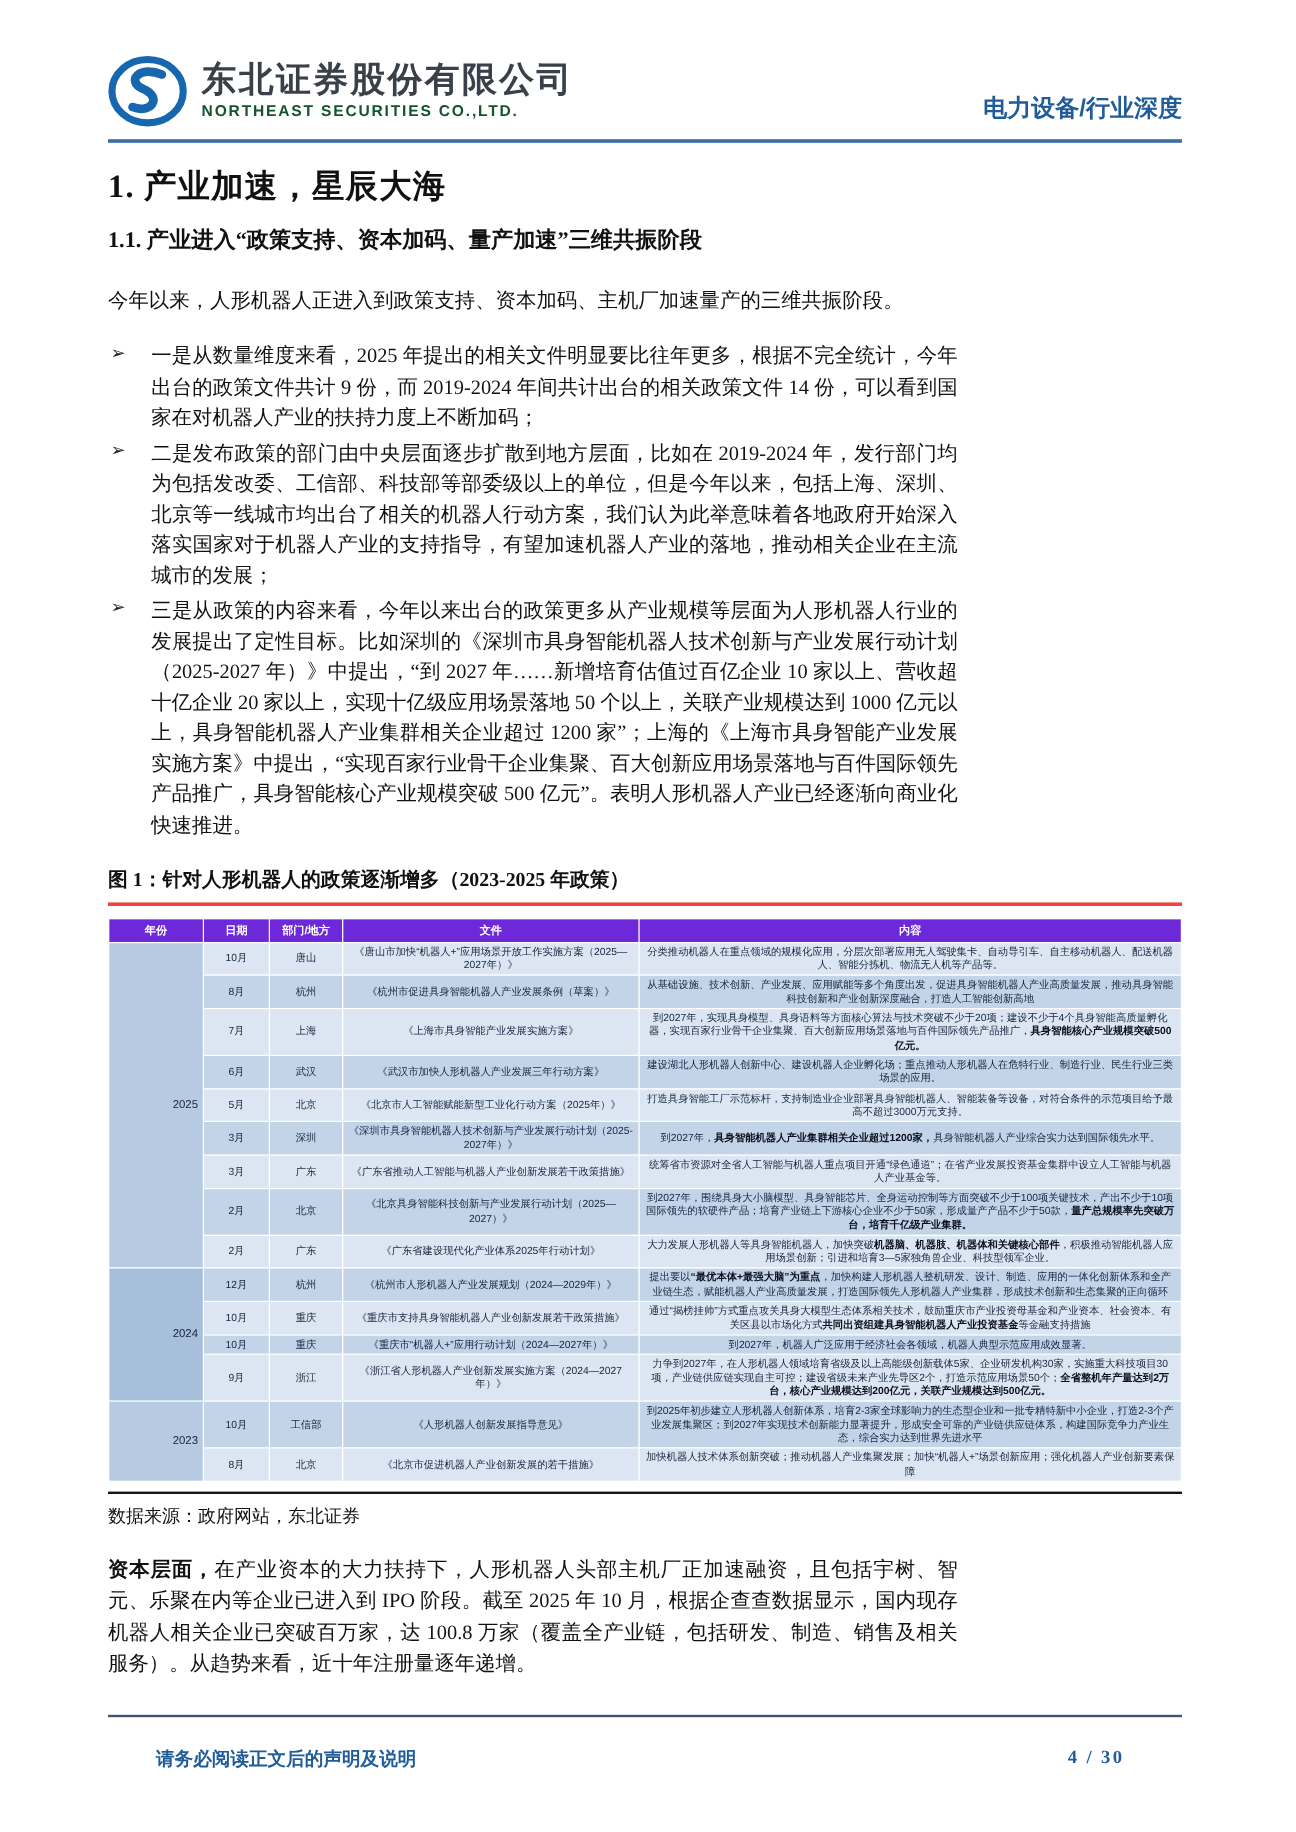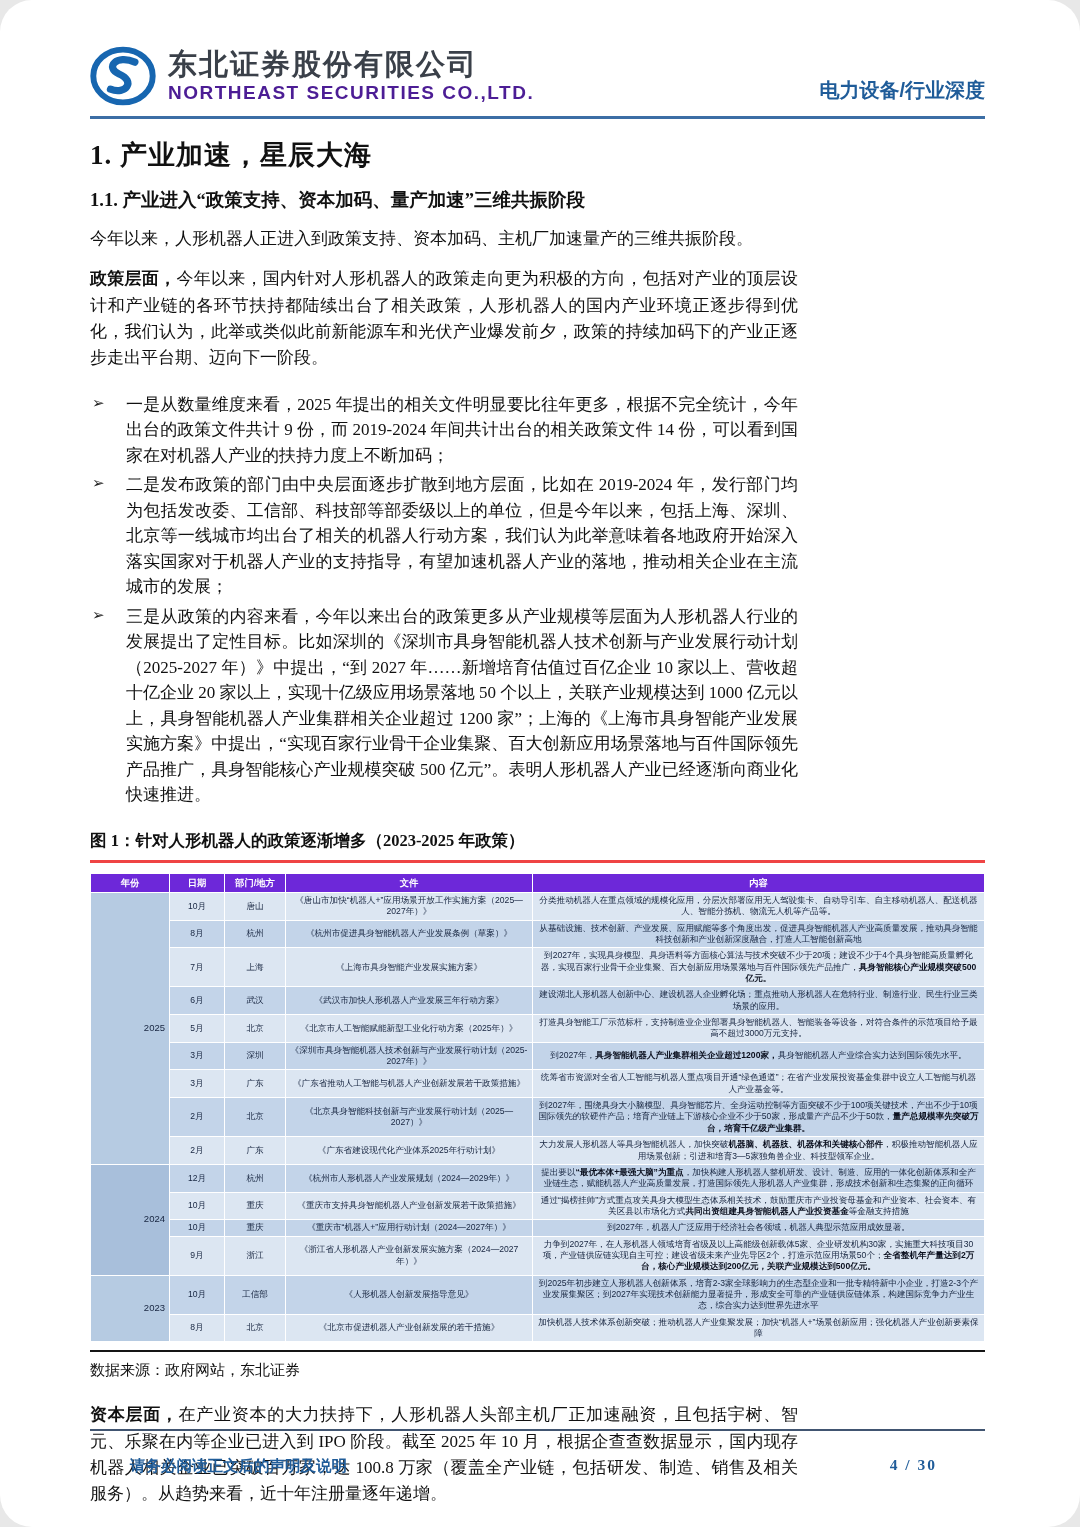--- a/index.html
+++ b/index.html
@@ -1,39 +1,39 @@
 <!DOCTYPE html>
 <html lang="zh"><head>
 <meta charset="utf-8">
 <style>
   html,body{margin:0;padding:0;background:#e8e8e8;}
   .page{position:relative;width:1080px;height:1527px;background:#ffffff;margin:0 auto;overflow:hidden;
-        font-family:"Liberation Serif","DejaVu Serif",serif;color:#111;border-radius:32px;}
+        font-family:"Liberation Serif","DejaVu Serif",serif;color:#111;}
   .content{position:absolute;left:90px;top:0;width:895px;}
 
   
   .hdr{display:flex;justify-content:space-between;align-items:flex-end;
        padding-top:46px;border-bottom:3px solid #3c6ea5;padding-bottom:10px;}
   .brand{display:flex;align-items:center;gap:12px;}
   .logo-svg{width:66px;height:60px;display:block;}
   .brand-txt{display:flex;flex-direction:column;line-height:1.05;}
   .brand-cn{font-family:"Liberation Sans","DejaVu Sans",sans-serif;font-weight:bold;
             font-size:29px;color:#3a4049;letter-spacing:2px;}
   .brand-en{font-family:"Liberation Sans","DejaVu Sans",sans-serif;font-weight:bold;
-            font-size:19px;color:#4c1d95;letter-spacing:1.5px;margin-top:4px;}
+            font-size:13px;color:#14532d;letter-spacing:1.5px;margin-top:4px;}
   .hdr-tag{font-family:"Liberation Sans","DejaVu Sans",sans-serif;font-weight:bold;
            font-size:20px;color:#1f5c99;padding-bottom:2px;}
 
   
   .h1{font-size:27px;font-weight:bold;margin:18px 0 0 0;letter-spacing:1px;}
   .h2{font-size:18.5px;font-weight:bold;margin:14px 0 0 0;}
 
   
   .narrow{width:708px;}
-  .para{font-size:17px;line-height:1.55;text-align:justify;margin:14px 0 0 0;}
+  .para{font-size:17px;line-height:1.55;text-align:justify;margin:26px 0 0 0;}
   .lead{font-weight:bold;}
   ul.arrows{list-style:none;margin:20px 0 0 0;padding:0;}
   ul.arrows li{position:relative;padding-left:36px;font-size:17px;line-height:1.50;
                text-align:justify;margin-bottom:4px;}
   ul.arrows .arrow{position:absolute;left:2px;top:0;font-size:15px;color:#222;}
 
   
   .fig-cap{font-size:16.5px;font-weight:bold;margin-top:22px;padding-bottom:8px;
            border-bottom:3px solid #ef4444;}
   .fig-src{font-size:15px;margin-top:8px;border-top:2px solid #151515;padding-top:9px;}
@@ -81,21 +81,20 @@
         </div>
       </div>
       <div class="hdr-tag">电力设备/行业深度</div>
     </div>
 
     <div class="h1">1.  产业加速，星辰大海</div>
     <div class="h2">1.1.  产业进入“政策支持、资本加码、量产加速”三维共振阶段</div>
 
     <p class="para narrow"><span>今年以来，人形机器人正进入到政策支持、资本加码、主机厂加速量产的三维共振阶段。</span></p>
 
-    <p class="para narrow"><span class="lead">政策层面，</span><span>今年以来，国内针对人形机器人的政策走向更为积极的方向，包括对产业的顶层设计和产业链的各环节扶持都陆续出台了相关政策，人形机器人的国内产业环境正逐步得到优化，我们认为，此举或类似此前新能源车和光伏产业爆发前夕，政策的持续加码下的产业正逐步走出平台期、迈向下一阶段。</span></p>
 
     <ul class="arrows narrow">
       <li><span class="arrow">➢</span><span>一是从数量维度来看，2025 年提出的相关文件明显要比往年更多，根据不完全统计，今年出台的政策文件共计 9 份，而 2019-2024 年间共计出台的相关政策文件 14 份，可以看到国家在对机器人产业的扶持力度上不断加码；</span></li>
       <li><span class="arrow">➢</span><span>二是发布政策的部门由中央层面逐步扩散到地方层面，比如在 2019-2024 年，发行部门均为包括发改委、工信部、科技部等部委级以上的单位，但是今年以来，包括上海、深圳、北京等一线城市均出台了相关的机器人行动方案，我们认为此举意味着各地政府开始深入落实国家对于机器人产业的支持指导，有望加速机器人产业的落地，推动相关企业在主流城市的发展；</span></li>
       <li><span class="arrow">➢</span><span>三是从政策的内容来看，今年以来出台的政策更多从产业规模等层面为人形机器人行业的发展提出了定性目标。比如深圳的《深圳市具身智能机器人技术创新与产业发展行动计划（2025-2027 年）》中提出，“到 2027 年……新增培育估值过百亿企业 10 家以上、营收超十亿企业 20 家以上，实现十亿级应用场景落地 50 个以上，关联产业规模达到 1000 亿元以上，具身智能机器人产业集群相关企业超过 1200 家”；上海的《上海市具身智能产业发展实施方案》中提出，“实现百家行业骨干企业集聚、百大创新应用场景落地与百件国际领先产品推广，具身智能核心产业规模突破 500 亿元”。表明人形机器人产业已经逐渐向商业化快速推进。</span></li>
     </ul>
 
     <div class="fig-cap">图 1：针对人形机器人的政策逐渐增多（2023-2025 年政策）</div>
 
     <table class="policy">

